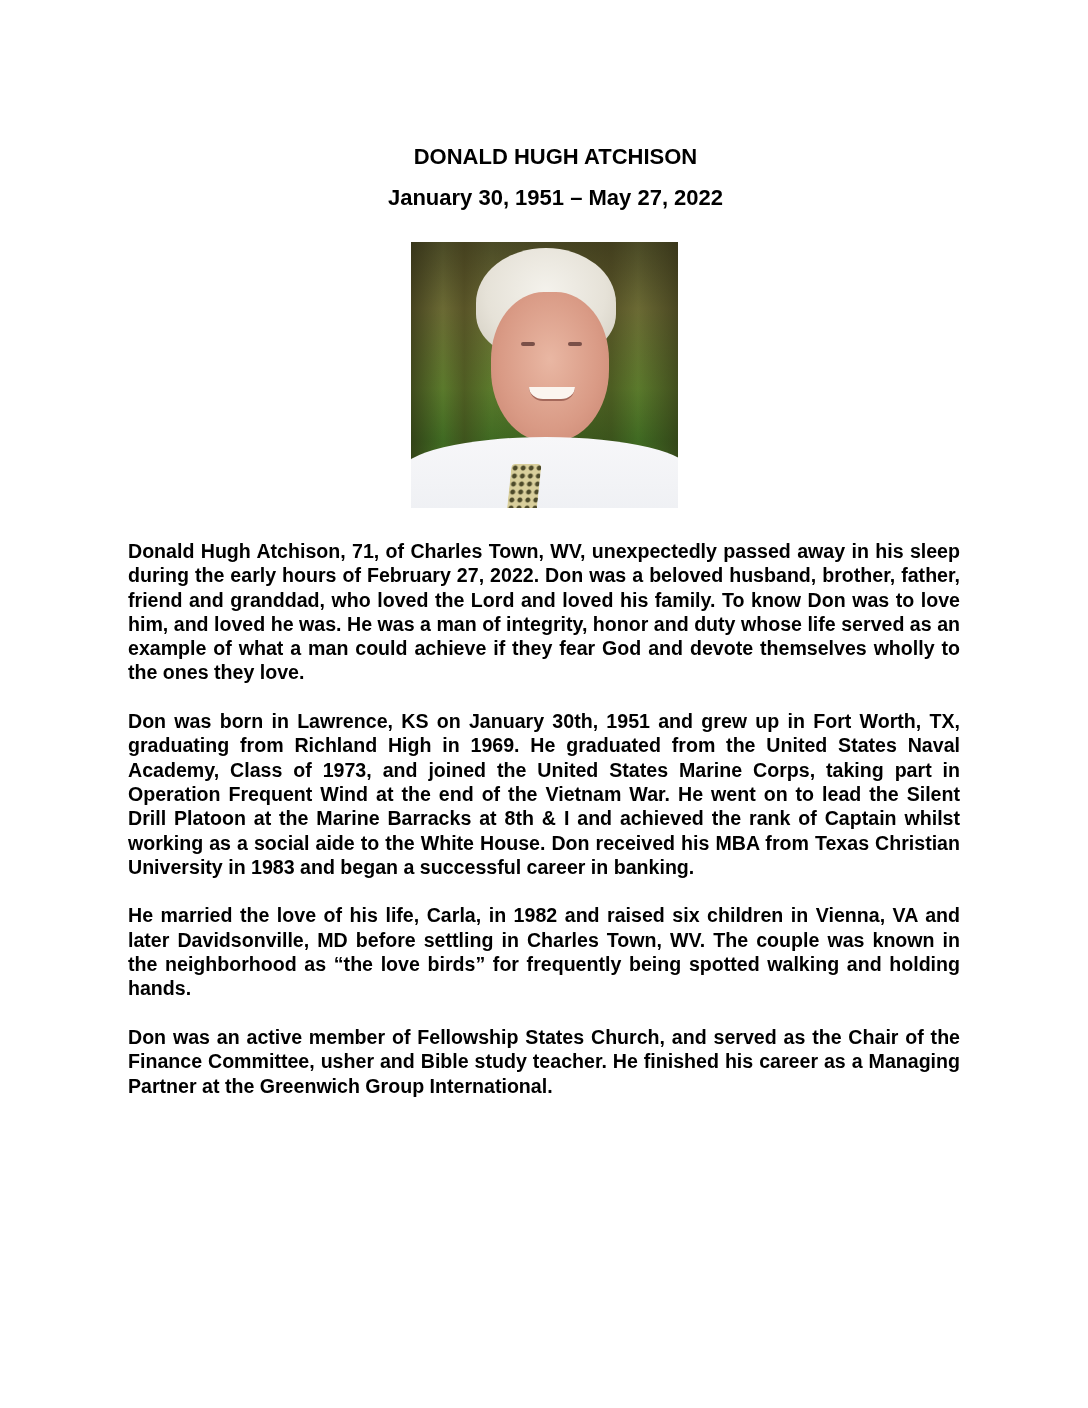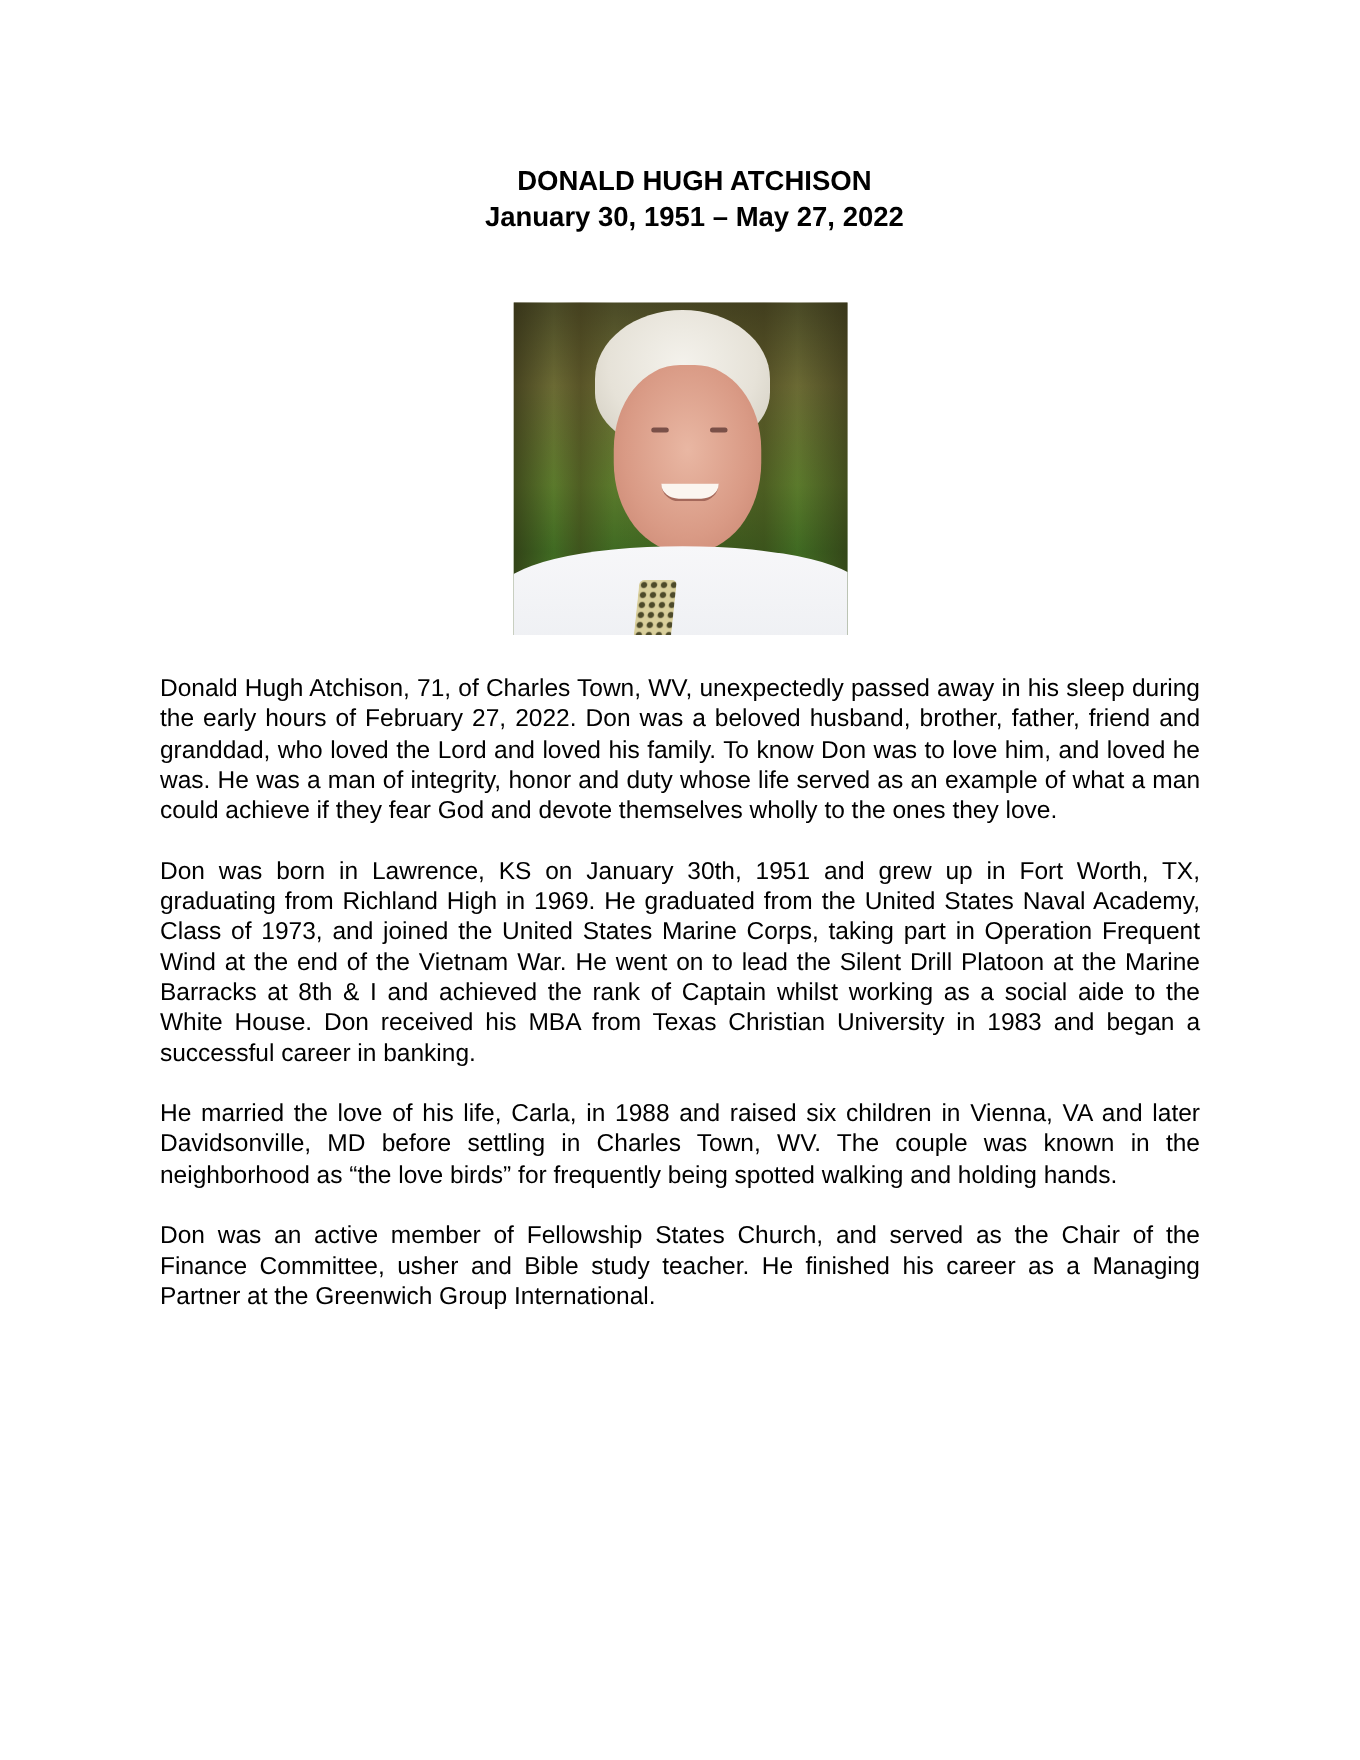--- a/index.html
+++ b/index.html
@@ -4,21 +4,21 @@
   <style>
     html, body { margin: 0; padding: 0; background: #ffffff; }
     body {
       width: 1088px; height: 1408px; position: relative; overflow: hidden;
       font-family: "Liberation Sans", sans-serif; color: #000;
     }
     .title-block {
       position: absolute; left: 0; top: 130px; width: 1088px;
       text-align: center; font-weight: bold; font-size: 22px; line-height: 29px;
     }
-    .title-block div { margin: 0; padding-left: 23px; }
+    .title-block div { margin: 12px; padding-left: 23px; }
     .photo {
       position: absolute; left: 411px; top: 242px; width: 267px; height: 266px;
       overflow: hidden;
       background:
         linear-gradient(90deg, rgba(40,35,15,0.55) 0%, rgba(0,0,0,0) 12%, rgba(60,50,20,0.4) 20%, rgba(0,0,0,0) 30%, rgba(50,40,15,0.35) 75%, rgba(0,0,0,0) 85%, rgba(40,35,15,0.5) 100%),
         linear-gradient(180deg, #4a4a26 0%, #6b6a34 25%, #5b7a2c 55%, #3f6a22 75%, #4f7b2a 100%);
     }
     .photo .hair {
       position: absolute; left: 65px; top: 6px; width: 140px; height: 110px;
       border-radius: 50% 50% 40% 40%;
@@ -42,21 +42,21 @@
     }
     .photo .tie {
       position: absolute; left: 98px; top: 222px; width: 30px; height: 50px;
       background: radial-gradient(circle, #4d4a2a 2px, #d9cf9c 3px) 0 0/8px 8px;
       transform: skewX(-6deg); border-radius: 4px 4px 0 0;
     }
     .body-text {
       position: absolute; left: 128px; top: 539px; width: 832px;
       font-size: 19.6px; line-height: 24.3px; text-align: justify;
     }
-    .body-text p { margin: 0 0 24.3px 0; }
+    .body-text p { margin: 0 0 24.3px 0; font-weight: bold; }
   </style>
 </head>
 <body>
 
 <div class="title-block">
   <div>DONALD HUGH ATCHISON</div>
   <div>January 30, 1951 – May 27, 2022</div>
 </div>
 
 <div class="photo" title="Portrait of a smiling white-haired man in a white shirt and patterned tie, forest background">
@@ -65,15 +65,15 @@
   <div class="eye l"></div>
   <div class="eye r"></div>
   <div class="smile"></div>
   <div class="shirt"></div>
   <div class="tie"></div>
 </div>
 
 <div class="body-text">
   <p>Donald Hugh Atchison, 71, of Charles Town, WV, unexpectedly passed away in his sleep during the early hours of February 27, 2022. Don was a beloved husband, brother, father, friend and granddad, who loved the Lord and loved his family.  To know Don was to love him, and loved he was. He was a man of integrity, honor and duty whose life served as an example of what a man could achieve if they fear God and devote themselves wholly to the ones they love.</p>
   <p>Don was born in Lawrence, KS on January 30th, 1951 and grew up in Fort Worth, TX, graduating from Richland High in 1969.  He graduated from the United States Naval Academy, Class of 1973, and joined the United States Marine Corps, taking part in Operation Frequent Wind at the end of the Vietnam War.  He went on to lead the Silent Drill Platoon at the Marine Barracks at 8th &amp; I and achieved the rank of Captain whilst working as a social aide to the White House.  Don received his MBA from Texas Christian University in 1983 and began a successful career in banking.</p>
-  <p>He married the love of his life, Carla, in 1988 and raised six children in Vienna, VA and later Davidsonville, MD before settling in Charles Town, WV.  The couple was known in the neighborhood as “the love birds” for frequently being spotted walking and holding hands.</p>
+  <p>He married the love of his life, Carla, in 1982 and raised six children in Vienna, VA and later Davidsonville, MD before settling in Charles Town, WV.  The couple was known in the neighborhood as “the love birds” for frequently being spotted walking and holding hands.</p>
   <p>Don was an active member of Fellowship States Church, and served as the Chair of the Finance Committee, usher and Bible study teacher.  He finished his career as a Managing Partner at the Greenwich Group International.</p>
 </div>
 
 </body></html>

